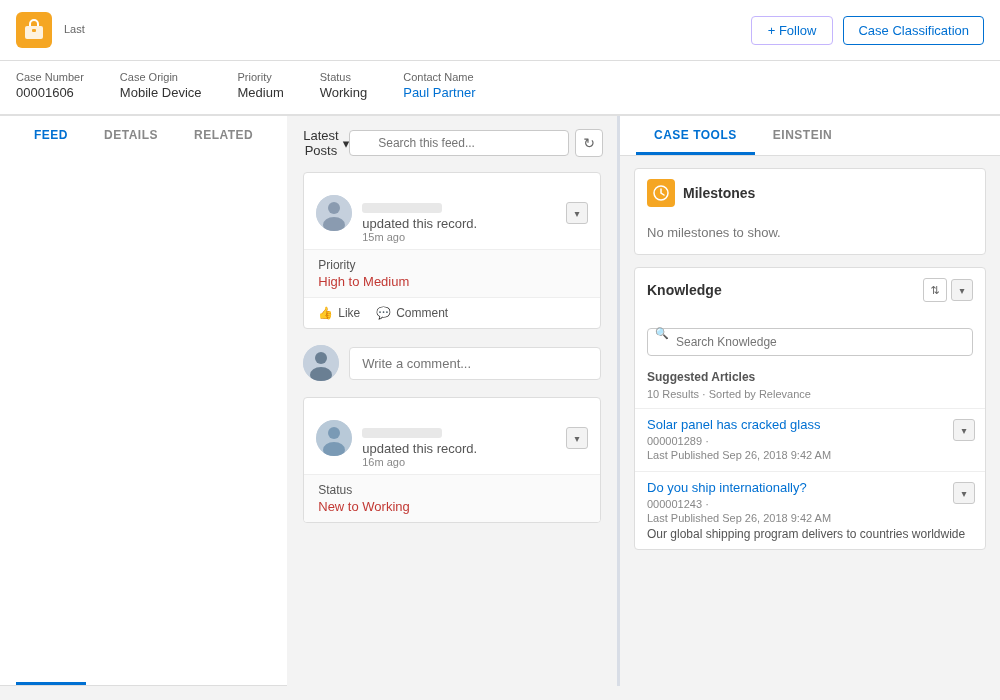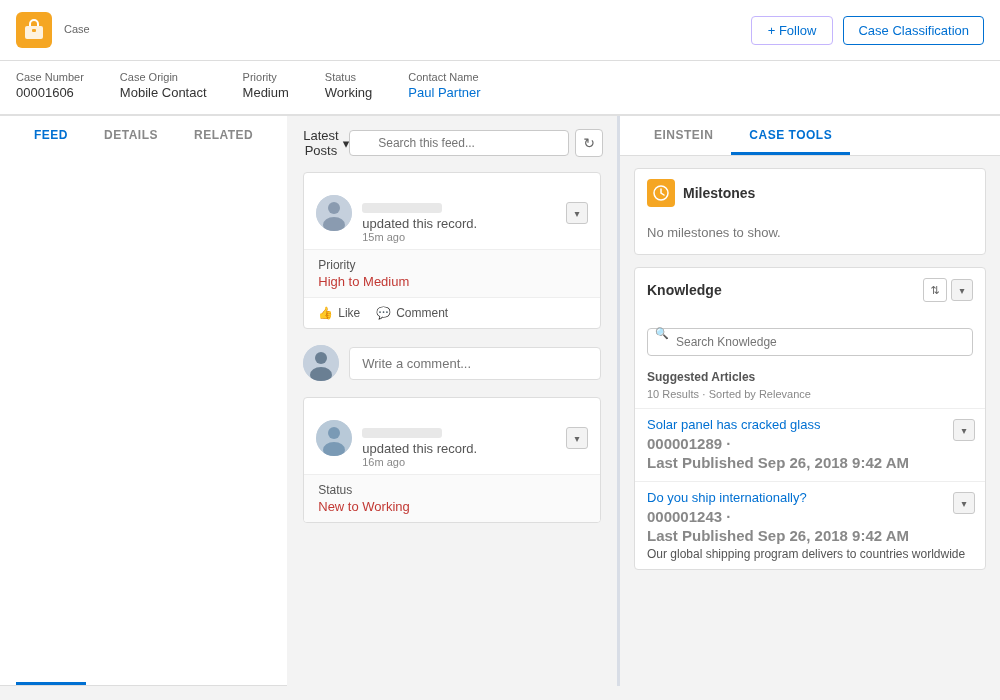--- a/index.html
+++ b/index.html
@@ -242,21 +242,21 @@
       border: 1px solid #c9c9c9; background: #fff; border-radius: 3px;
       width: 24px; height: 24px; cursor: pointer; font-size: 11px; color: #666;
       display: flex; align-items: center; justify-content: center;
     }
     .suggested-label { padding: 4px 12px 2px 12px; font-size: 12px; font-weight: 700; color: #555; }
     .results-label { padding: 2px 12px 8px 12px; font-size: 11px; color: #888; }
     .article-item {
       padding: 8px 12px; border-top: 1px solid #eee; position: relative;
     }
     .article-title { font-size: 13px; color: #0070d2; cursor: pointer; margin-bottom: 3px; }
-    .article-meta { font-size: 15px; color: #888; margin-bottom: 2px; font-weight: bold; }
+    .article-meta { font-size: 11px; color: #888; margin-bottom: 2px; }
     .article-desc { font-size: 12px; color: #555; margin-top: 3px; }
     .article-dropdown {
       position: absolute; top: 10px; right: 10px;
     }
 
     .inline-post-info {
       display: flex; align-items: center; gap: 6px;
     }
   </style>
 </head>
@@ -265,37 +265,37 @@
 <div class="page-header">
   <div class="header-left">
     <div class="case-icon">
       <svg width="22" height="22" viewBox="0 0 22 22" fill="none">
         <rect x="2" y="7" width="18" height="13" rx="2" fill="white" opacity="0.85"></rect>
         <path d="M7 7V5a4 4 0 018 0v2" stroke="white" stroke-width="2" fill="none"></path>
         <rect x="9" y="10" width="4" height="3" rx="1" fill="#f5a623"></rect>
       </svg>
     </div>
     <div>
-      <div class="case-label">Case</div>
+      <div class="case-label">Last</div>
     </div>
   </div>
   <div class="header-actions">
     <button class="btn-follow">+ Follow</button>
     <button class="btn-classification">Case Classification</button>
   </div>
 </div>
 
 <div class="meta-bar">
   <div class="meta-item">
     <span class="meta-label">Case Number</span>
     <span class="meta-value">00001606</span>
   </div>
   <div class="meta-item">
     <span class="meta-label">Case Origin</span>
-    <span class="meta-value">Mobile Contact</span>
+    <span class="meta-value">Mobile Device</span>
   </div>
   <div class="meta-item">
     <span class="meta-label">Priority</span>
     <span class="meta-value">Medium</span>
   </div>
   <div class="meta-item">
     <span class="meta-label">Status</span>
     <span class="meta-value">Working</span>
   </div>
   <div class="meta-item">
@@ -403,22 +403,22 @@
           <div class="change-value">New to Working</div>
         </div>
       </div>
 
     </div>
   </div>
 
   <div class="right-panel">
 
     <div class="right-tabs">
+      <div class="right-tab active">CASE TOOLS</div>
       <div class="right-tab">EINSTEIN</div>
-      <div class="right-tab active">CASE TOOLS</div>
     </div>
 
     <div class="right-content">
 
       <div class="card">
         <div class="card-header">
           <div class="card-title-row">
             <div class="milestone-icon">
               <svg width="16" height="16" viewBox="0 0 16 16" fill="none">
                 <circle cx="8" cy="8" r="7" stroke="white" stroke-width="1.5"></circle>

